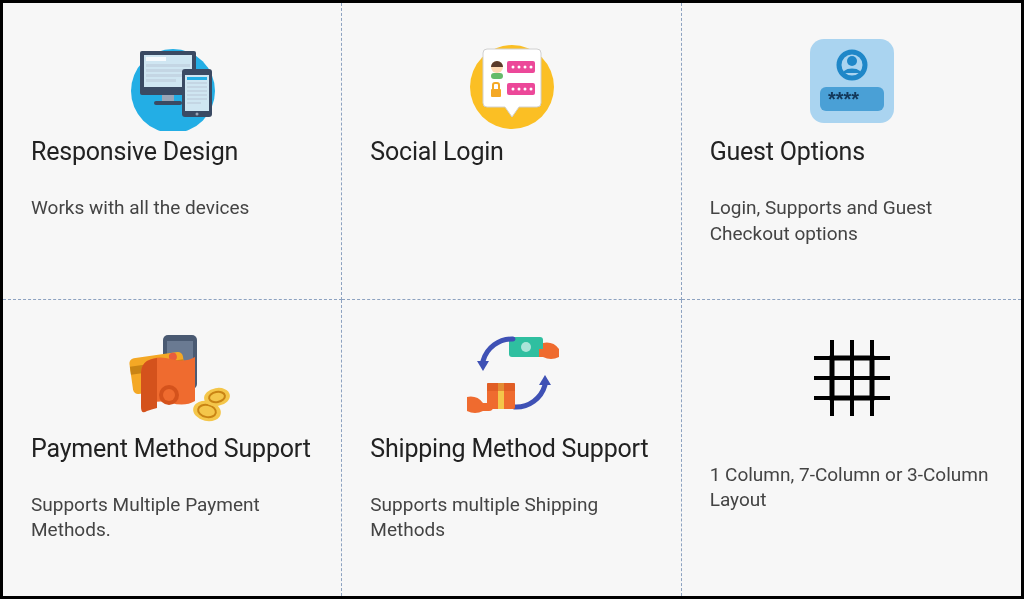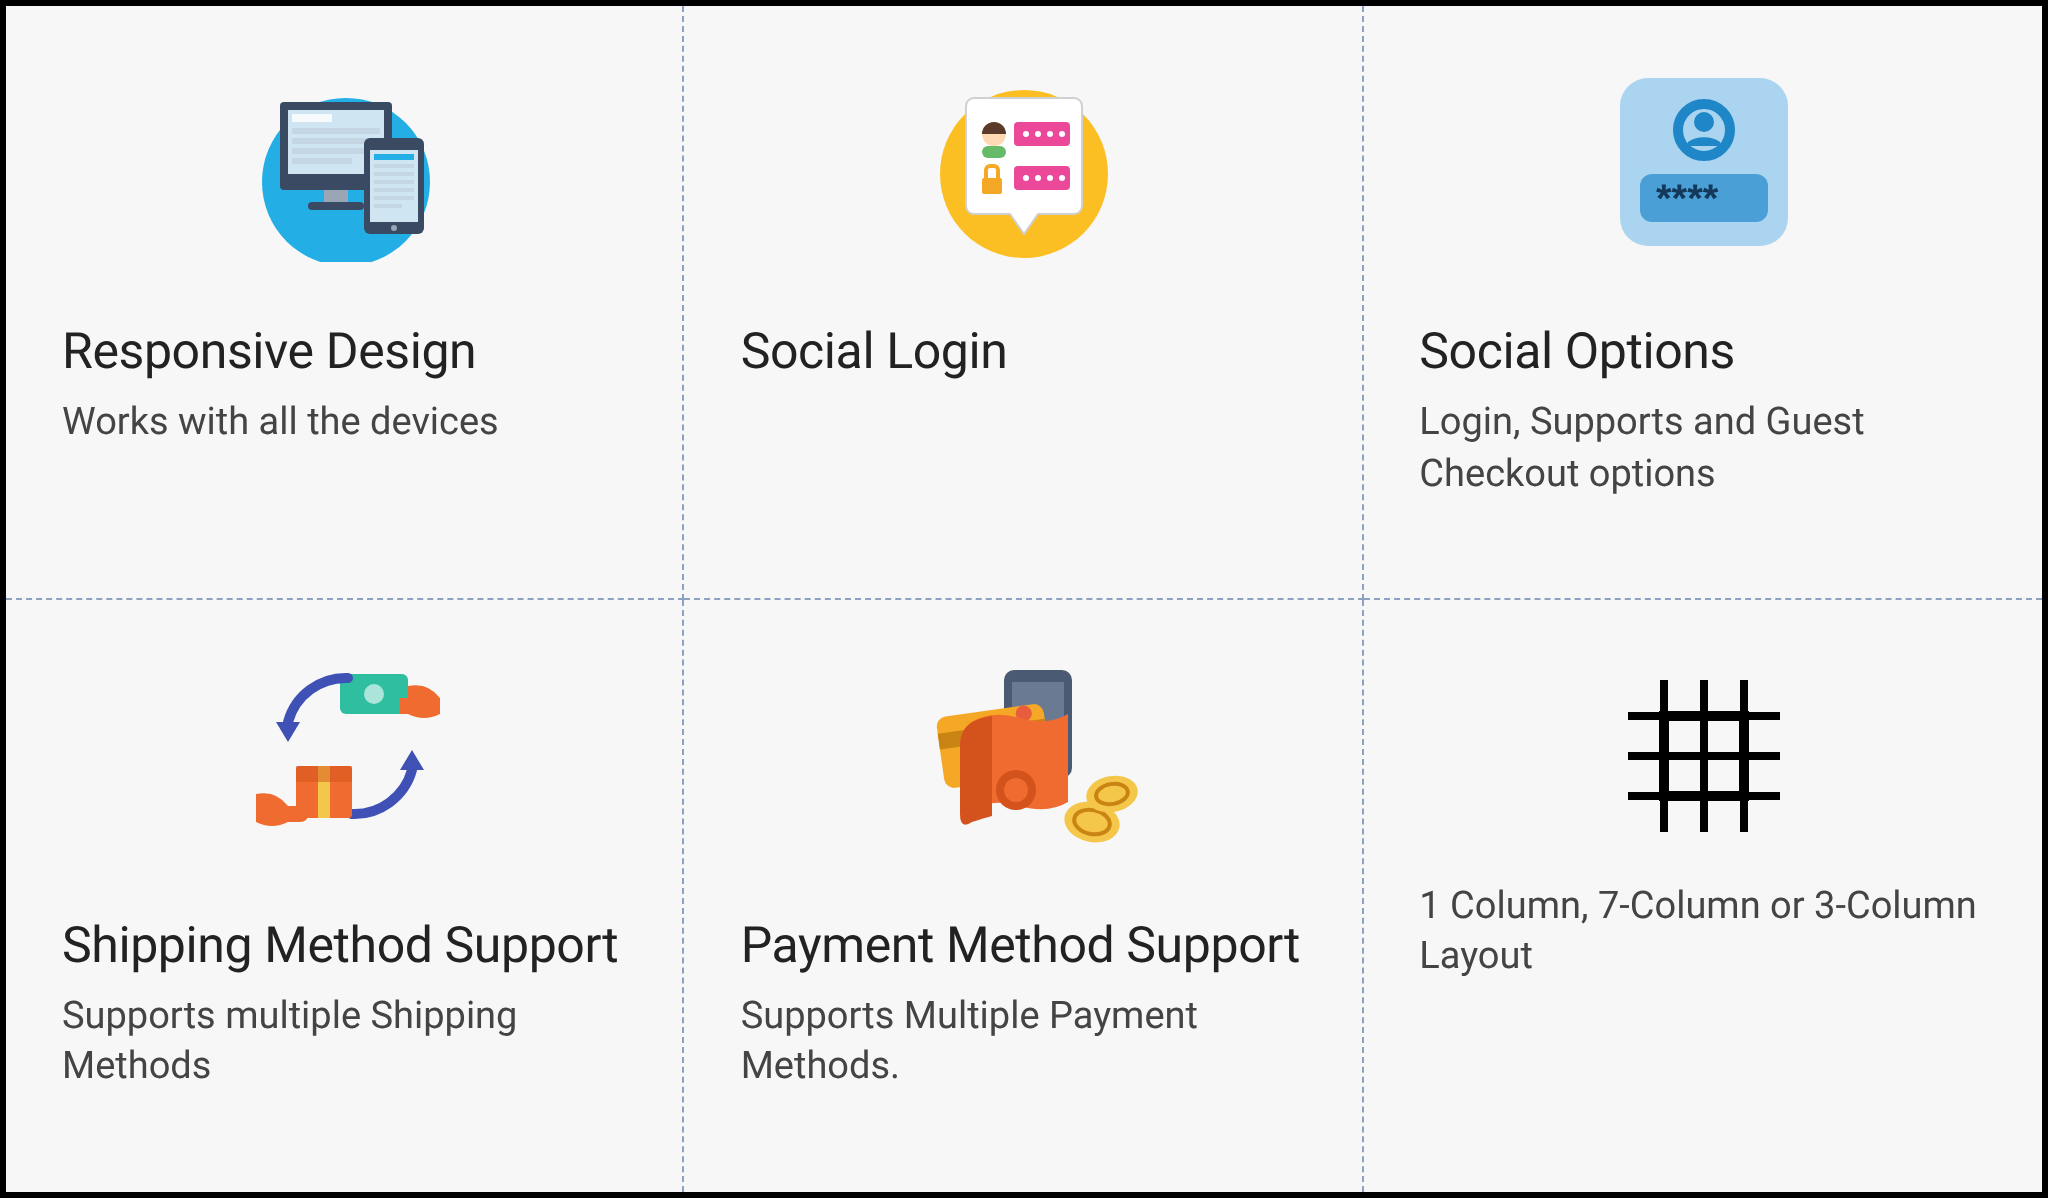--- a/index.html
+++ b/index.html
@@ -34,29 +34,29 @@
     .icon-wrap {
       height: 112px;
       display: flex;
       align-items: center;
       justify-content: center;
     }
     .title {
       font-size: 25px;
       font-weight: 400;
       color: #222;
-      margin-top: 25px;
+      margin-top: 0;
       line-height: 1.2;
       letter-spacing: -0.2px;
     }
     .desc {
       font-size: 19px;
       font-weight: 400;
       color: #444;
-      margin-top: 6px;
+      margin-top: 28px;
       line-height: 1.35;
     }
     svg { display: block; }
   </style>
 </head>
 <body>
 
 <div class="grid">
 
   <div class="cell">
@@ -117,22 +117,44 @@
     <div class="icon-wrap">
       <svg width="96" height="96" viewBox="0 0 96 96">
         <rect x="6" y="6" width="84" height="84" rx="14" fill="#aad4f0"></rect>
         <circle cx="48" cy="32" r="13" fill="none" stroke="#1f87c8" stroke-width="5"></circle>
         <circle cx="48" cy="28" r="5" fill="#1f87c8"></circle>
         <path d="M40 38 a10 6 0 0 1 16 0 v2 h-16 z" fill="#1f87c8"></path>
         <rect x="16" y="54" width="64" height="24" rx="6" fill="#4aa0d6"></rect>
         <text x="24" y="73" font-size="20" font-weight="bold" fill="#13385a" font-family="Arial">****</text>
       </svg>
     </div>
-    <div class="title">Social Options</div>
+    <div class="title">Guest Options</div>
     <div class="desc">Login, Supports and Guest Checkout options</div>
+  </div>
+
+  <div class="cell">
+    <div class="icon-wrap">
+      <svg width="120" height="105" viewBox="0 0 120 105">
+        <rect x="50" y="10" width="34" height="54" rx="5" fill="#4a5a72"></rect>
+        <rect x="54" y="16" width="26" height="38" fill="#6a7a92"></rect>
+        <rect x="18" y="30" width="54" height="36" rx="5" fill="#f4a825" transform="rotate(-8 45 48)"></rect>
+        <rect x="18" y="38" width="54" height="8" fill="#c98414" transform="rotate(-8 45 48)"></rect>
+        <circle cx="62" cy="34" r="4" fill="#e85d3d" transform="rotate(-8 45 48)"></circle>
+        <path d="M28 48 q0 -8 6 -12 q10 -6 24 -2 q14 4 24 -2 l0 44 q-10 6 -24 2 q-14 -4 -24 2 q-6 4 -6 -4 z" fill="#ef6b2f"></path>
+        <path d="M28 48 q0 -8 6 -12 q4 -2 10 -3 l0 50 q-4 1 -10 3 q-6 4 -6 -4 z" fill="#d4521c"></path>
+        <circle cx="56" cy="70" r="10" fill="#d4521c"></circle>
+        <circle cx="56" cy="70" r="6" fill="#ef6b2f"></circle>
+        <ellipse cx="94" cy="86" rx="14" ry="10" fill="#f4c64a" transform="rotate(12 94 86)"></ellipse>
+        <ellipse cx="94" cy="86" rx="9" ry="6" fill="none" stroke="#c98414" stroke-width="2" transform="rotate(12 94 86)"></ellipse>
+        <ellipse cx="104" cy="72" rx="13" ry="9" fill="#f4c64a" transform="rotate(-10 104 72)"></ellipse>
+        <ellipse cx="104" cy="72" rx="8" ry="5" fill="none" stroke="#c98414" stroke-width="2" transform="rotate(-10 104 72)"></ellipse>
+      </svg>
+    </div>
+    <div class="title">Payment Method Support</div>
+    <div class="desc">Supports Multiple Payment Methods.</div>
   </div>
 
   <div class="cell">
     <div class="icon-wrap">
       <svg width="110" height="105" viewBox="0 0 110 105">
 
         <rect x="52" y="12" width="34" height="20" rx="3" fill="#2fbfa0"></rect>
         <circle cx="69" cy="22" r="5" fill="#fff" opacity="0.6"></circle>
         <path d="M86 18 q10 -2 16 6 l0 8 q-8 4 -16 0 z" fill="#ef6b2f"></path>
         <path d="M82 24 l10 0 q4 0 4 4 q0 4 -4 4 l-10 0 z" fill="#ef6b2f"></path>
@@ -149,42 +171,20 @@
         <path d="M10 80 q10 -2 16 6 l0 8 q-8 4 -16 0 z" fill="#ef6b2f" transform="translate(0,-8)"></path>
         <path d="M18 78 l14 0 q4 0 4 4 q0 4 -4 4 l-14 0 z" fill="#ef6b2f"></path>
       </svg>
     </div>
     <div class="title">Shipping Method Support</div>
     <div class="desc">Supports multiple Shipping Methods</div>
   </div>
 
   <div class="cell">
     <div class="icon-wrap">
-      <svg width="120" height="105" viewBox="0 0 120 105">
-        <rect x="50" y="10" width="34" height="54" rx="5" fill="#4a5a72"></rect>
-        <rect x="54" y="16" width="26" height="38" fill="#6a7a92"></rect>
-        <rect x="18" y="30" width="54" height="36" rx="5" fill="#f4a825" transform="rotate(-8 45 48)"></rect>
-        <rect x="18" y="38" width="54" height="8" fill="#c98414" transform="rotate(-8 45 48)"></rect>
-        <circle cx="62" cy="34" r="4" fill="#e85d3d" transform="rotate(-8 45 48)"></circle>
-        <path d="M28 48 q0 -8 6 -12 q10 -6 24 -2 q14 4 24 -2 l0 44 q-10 6 -24 2 q-14 -4 -24 2 q-6 4 -6 -4 z" fill="#ef6b2f"></path>
-        <path d="M28 48 q0 -8 6 -12 q4 -2 10 -3 l0 50 q-4 1 -10 3 q-6 4 -6 -4 z" fill="#d4521c"></path>
-        <circle cx="56" cy="70" r="10" fill="#d4521c"></circle>
-        <circle cx="56" cy="70" r="6" fill="#ef6b2f"></circle>
-        <ellipse cx="94" cy="86" rx="14" ry="10" fill="#f4c64a" transform="rotate(12 94 86)"></ellipse>
-        <ellipse cx="94" cy="86" rx="9" ry="6" fill="none" stroke="#c98414" stroke-width="2" transform="rotate(12 94 86)"></ellipse>
-        <ellipse cx="104" cy="72" rx="13" ry="9" fill="#f4c64a" transform="rotate(-10 104 72)"></ellipse>
-        <ellipse cx="104" cy="72" rx="8" ry="5" fill="none" stroke="#c98414" stroke-width="2" transform="rotate(-10 104 72)"></ellipse>
-      </svg>
-    </div>
-    <div class="title">Payment Method Support</div>
-    <div class="desc">Supports Multiple Payment Methods.</div>
-  </div>
-
-  <div class="cell">
-    <div class="icon-wrap">
       <svg width="100" height="100" viewBox="0 0 100 100">
         <g stroke="#000" stroke-width="4" fill="none">
           <line x1="12" y1="30" x2="88" y2="30"></line>
           <line x1="12" y1="50" x2="88" y2="50"></line>
           <line x1="12" y1="70" x2="88" y2="70"></line>
           <line x1="30" y1="12" x2="30" y2="88"></line>
           <line x1="50" y1="12" x2="50" y2="88"></line>
           <line x1="70" y1="12" x2="70" y2="88"></line>
           <rect x="30" y="30" width="40" height="40" stroke-width="5"></rect>
         </g>

